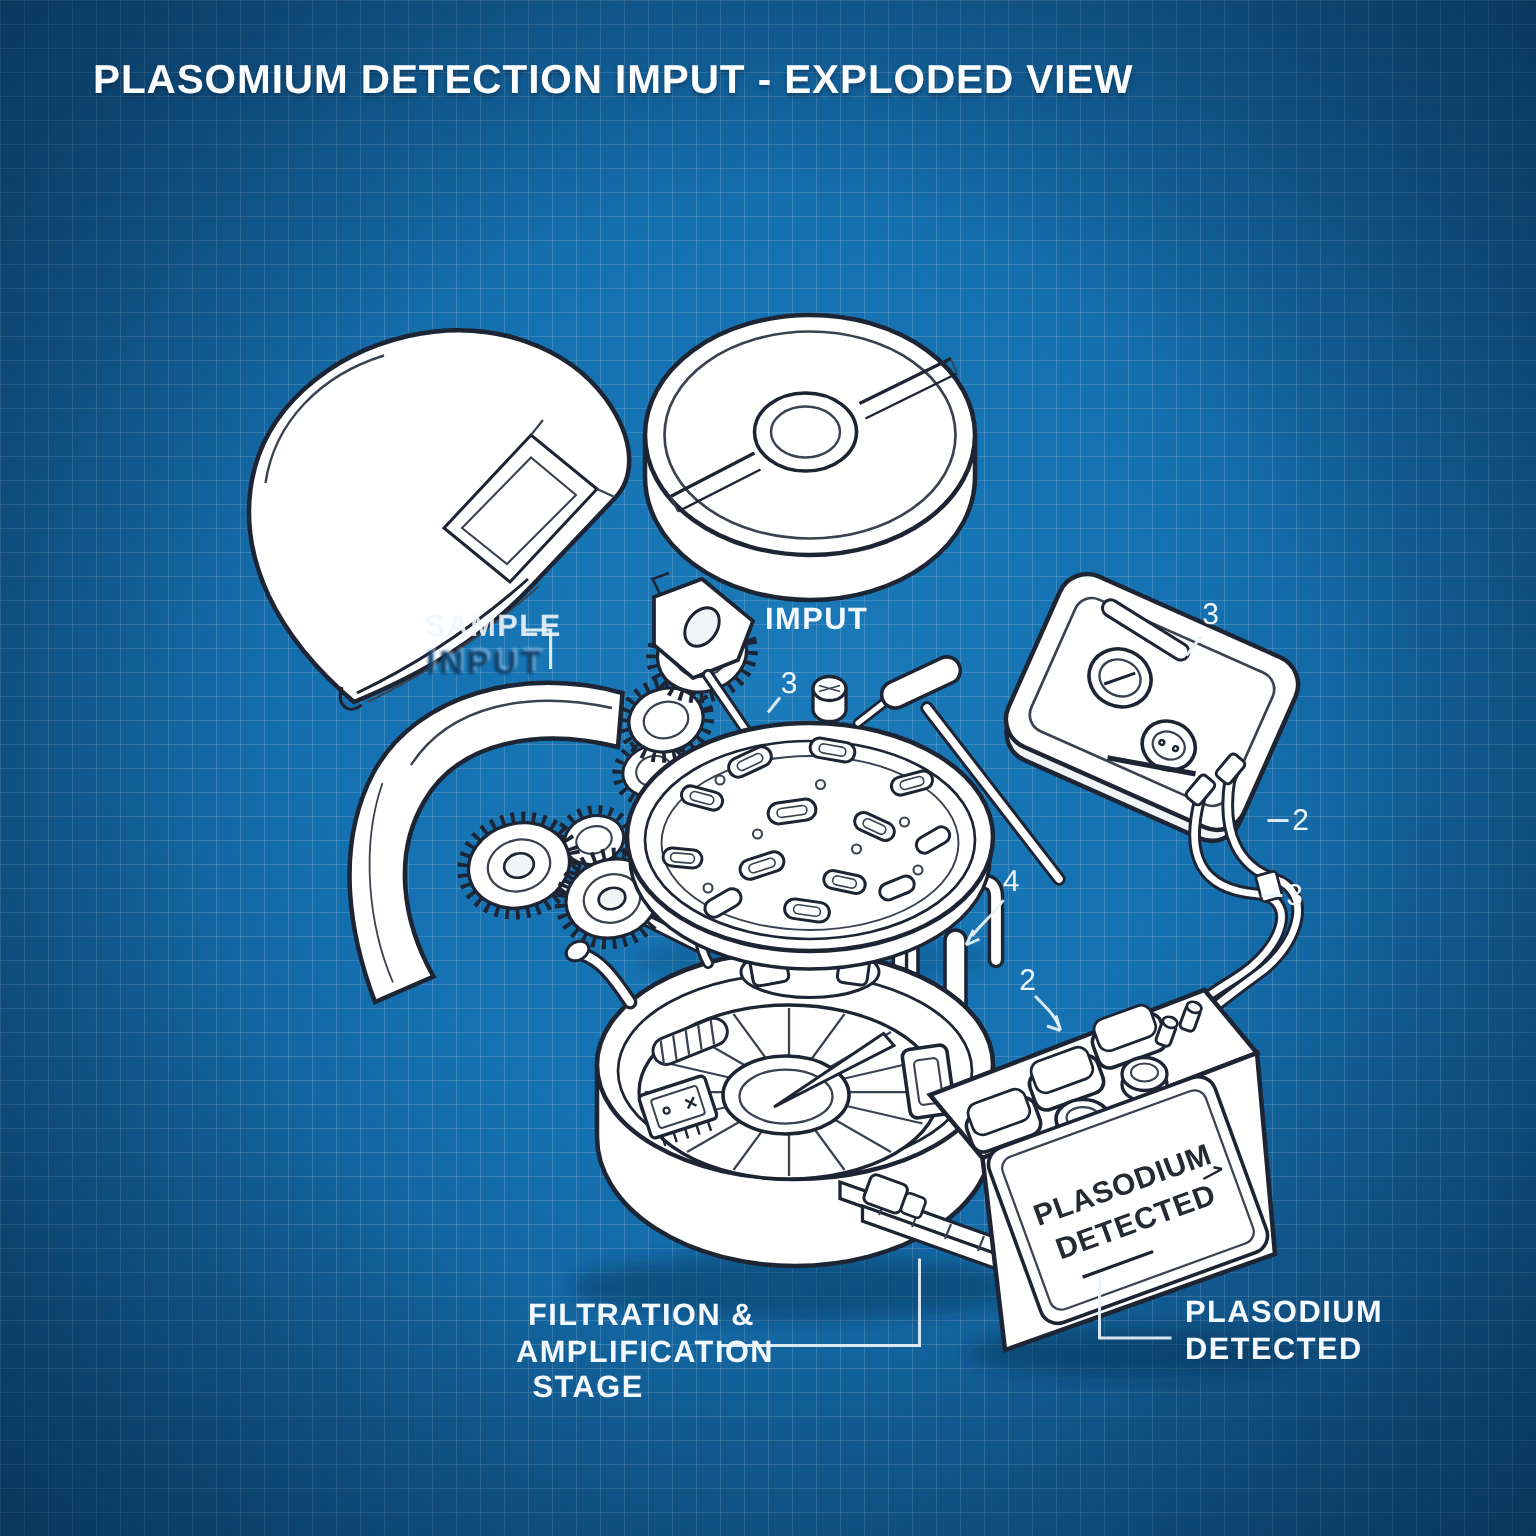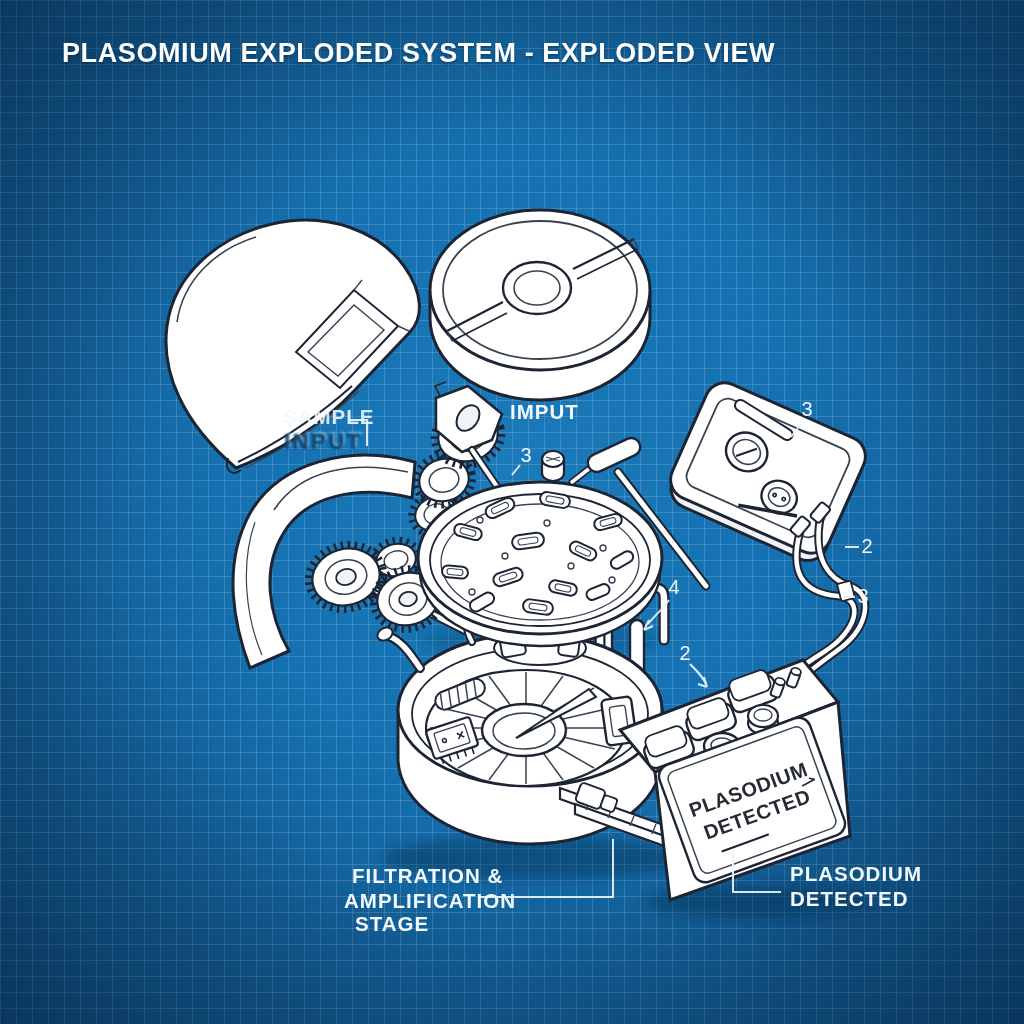--- a/index.html
+++ b/index.html
@@ -29,21 +29,21 @@
   .glitch2{font:700 22px "Liberation Sans", sans-serif;fill:rgba(185,218,244,.55);letter-spacing:2.5px;}
   .leader{stroke:#eaf3fa;stroke-width:2;fill:none;opacity:.92;}
   .shadow{fill:rgba(7,38,68,.38);}
 </style>
 </head>
 <body>
 
 <div class="stage">
   <div class="grid"></div>
   <div class="vignette"></div>
-  <div class="title">PLASOMIUM EXPLODED SYSTEM - EXPLODED VIEW</div>
+  <div class="title">PLASOMIUM DETECTION IMPUT - EXPLODED VIEW</div>
 
   <svg viewBox="0 0 1024 1024" width="1024" height="1024">
     <defs>
       <filter id="blur1" x="-30%" y="-30%" width="160%" height="160%">
           <feGaussianBlur stdDeviation="0.9"></feGaussianBlur>
         </filter>
       <filter id="soft" x="-60%" y="-60%" width="220%" height="220%">
           <feGaussianBlur stdDeviation="6"></feGaussianBlur>
         </filter>
     </defs>

